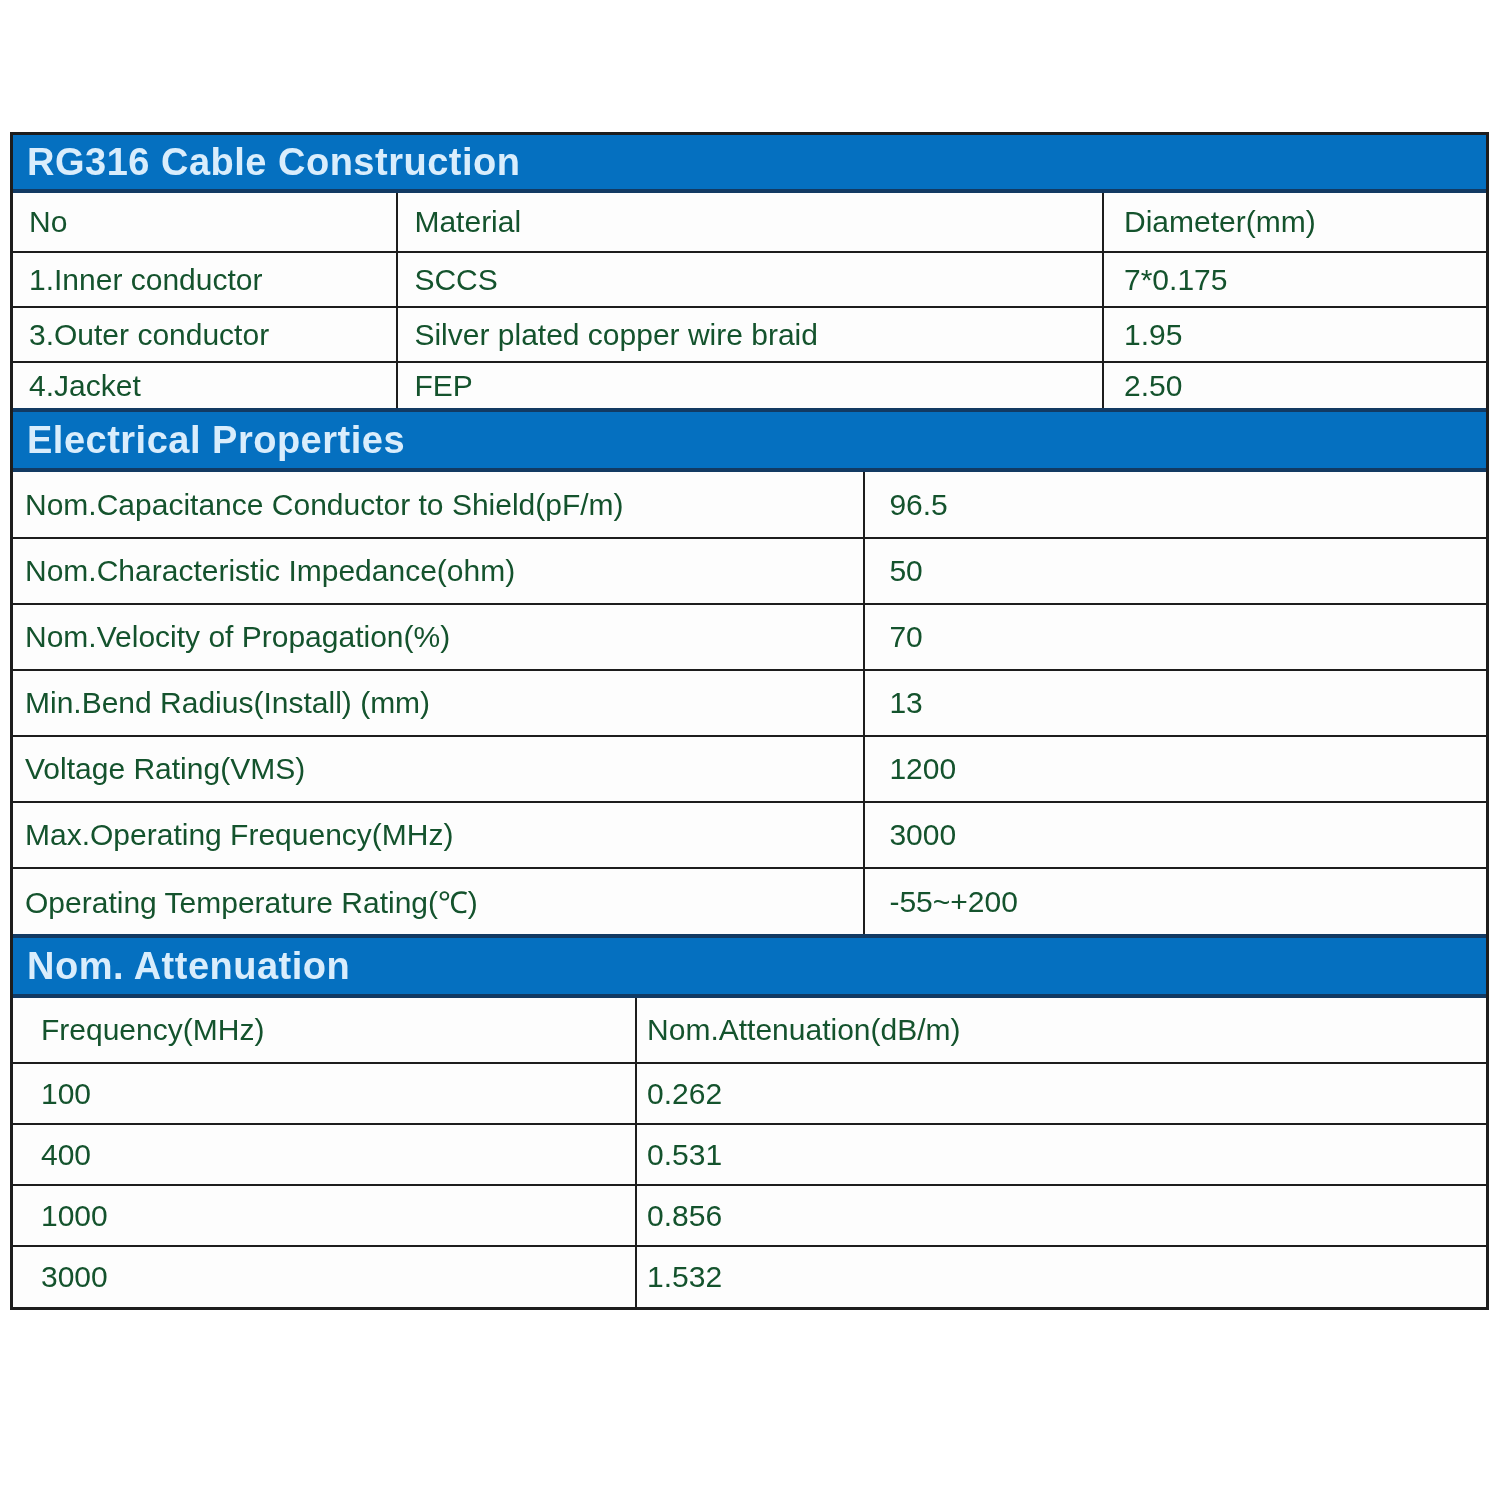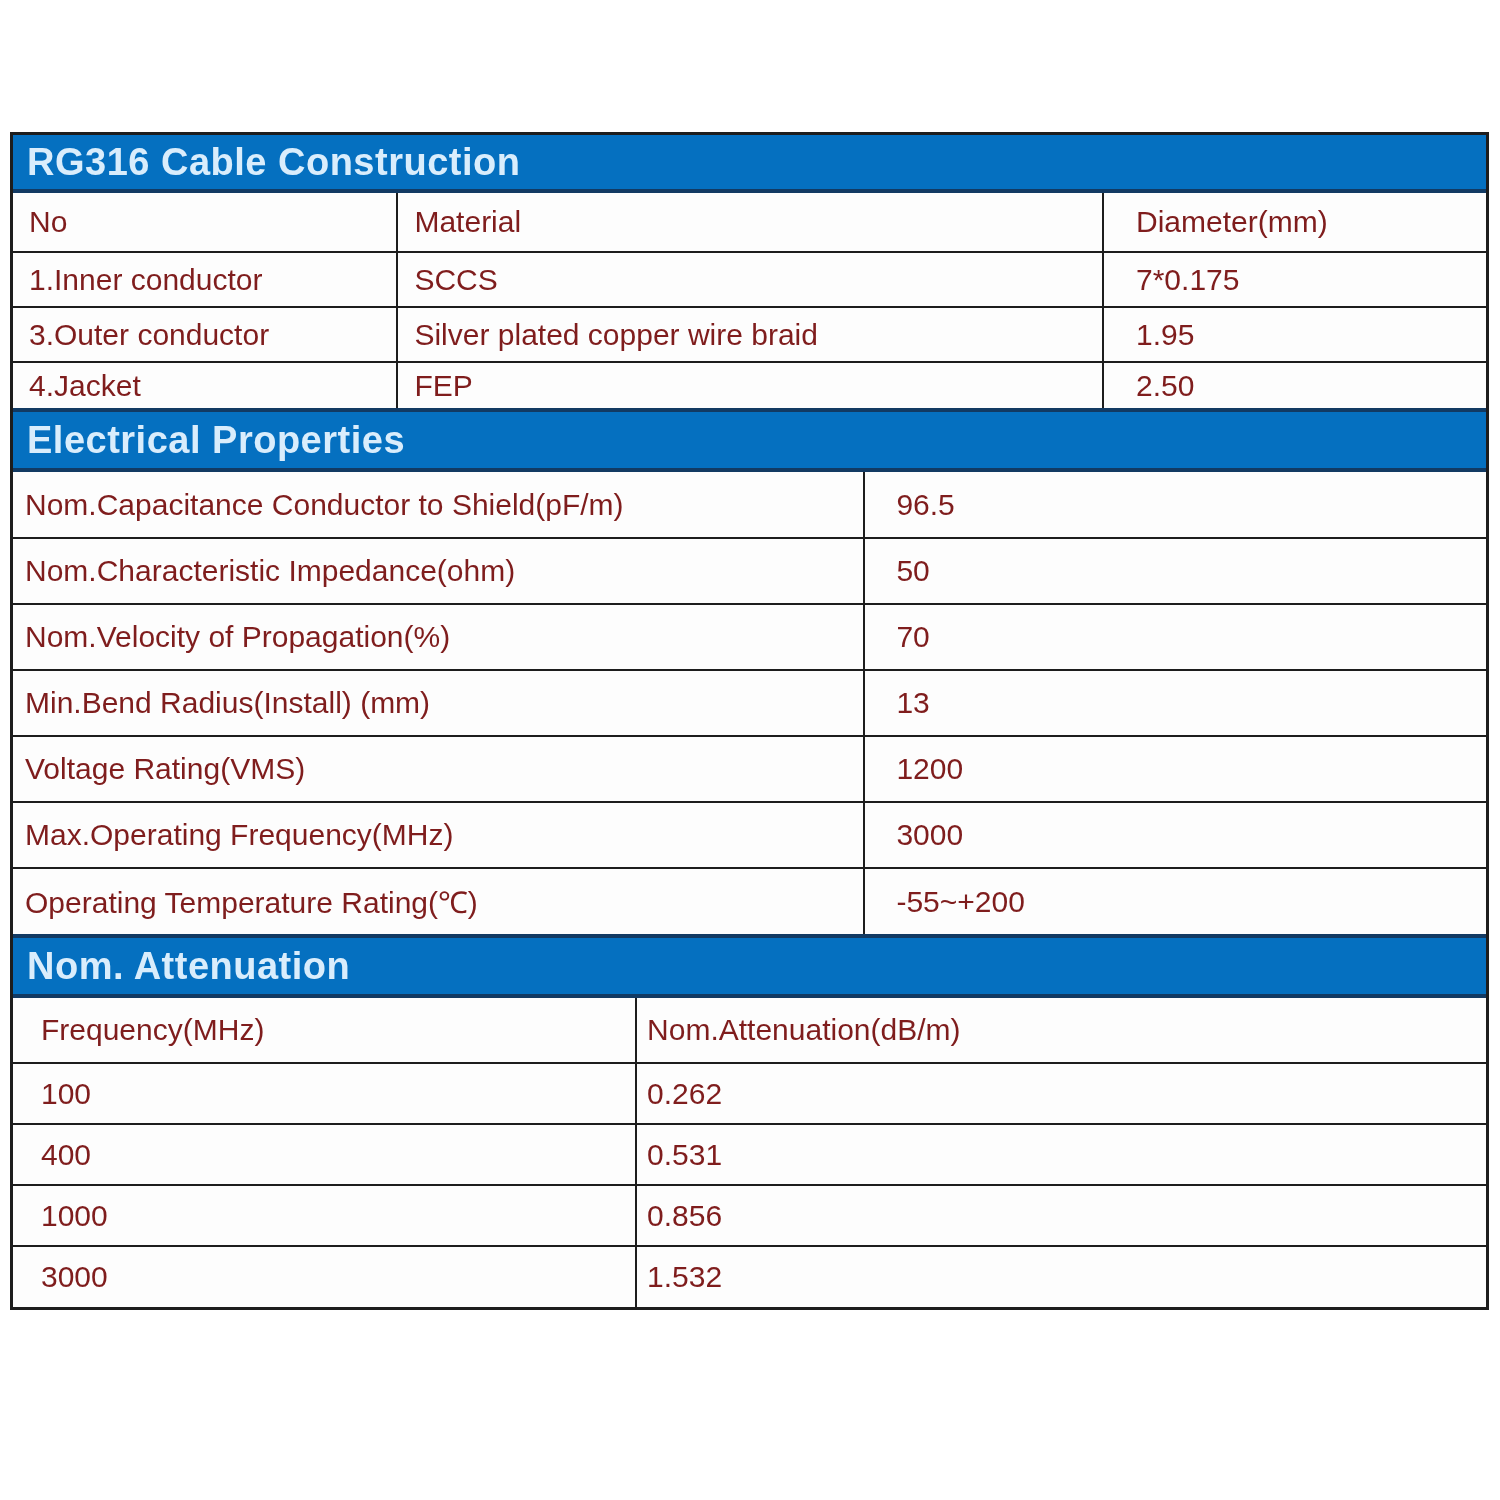--- a/index.html
+++ b/index.html
@@ -34,38 +34,38 @@
     white-space: nowrap;
   }
   table {
     width: 100%;
     border-collapse: collapse;
     table-layout: fixed;
     background: #fdfdfd;
   }
   td {
     font-size: 30px;
-    color: #7f1d1d;
+    color: #14532d;
     vertical-align: middle;
     padding: 0 6px 0 16px;
     white-space: nowrap;
     overflow: hidden;
   }
   td + td { border-left: 2px solid var(--grid-border, #1d1d1d); }
   tr + tr td { border-top: 2px solid var(--grid-border, #1d1d1d); }
 
   
   .t-construction td { height: 55px; }
   .t-construction tr.hdr td { height: 59px; }
   .t-construction tr.short td { height: 46px; border-radius: 11px; }
-  .t-construction td.c-diameter { padding-left: 32px; }
+  .t-construction td.c-diameter { padding-left: 20px; }
 
   
   .t-electrical td { height: 66px; padding-left: 12px; }
-  .t-electrical td.c-value { padding-left: 31px; }
+  .t-electrical td.c-value { padding-left: 24px; }
 
   
   .t-attenuation td { height: 61px; padding-left: 28px; }
   .t-attenuation tr.hdr td { height: 65px; }
   .t-attenuation td.c-att { padding-left: 10px; }
 </style>
 </head>
 <body>
 
 <div class="sheet">

